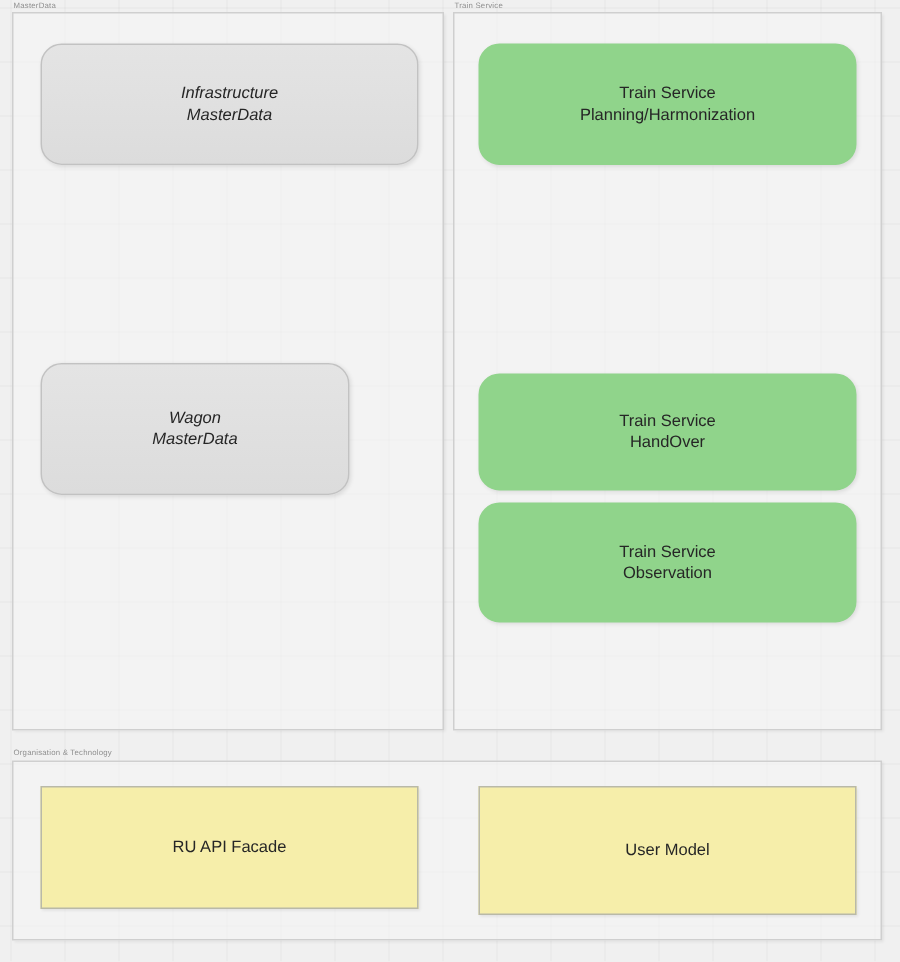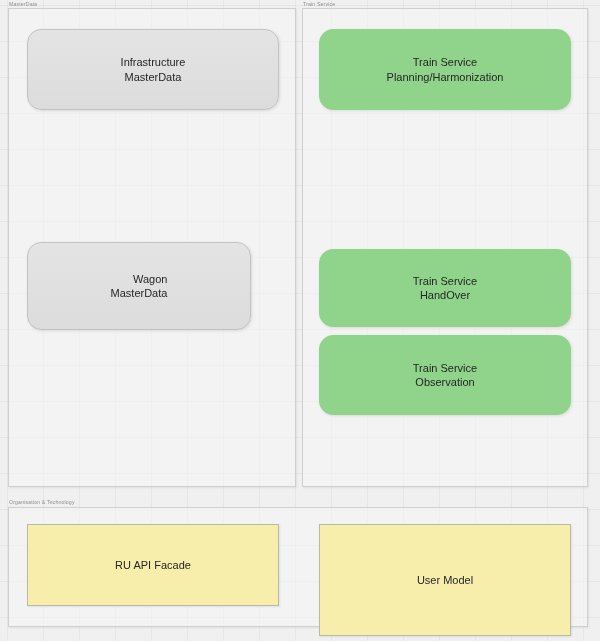--- a/index.html
+++ b/index.html
@@ -66,44 +66,45 @@
   }
 
   .node.rounded {
     border-radius: 14px;
   }
 
   .node.gray {
     background: linear-gradient(180deg, #e4e4e4 0%, #dcdcdc 100%);
     border: 1px solid #c2c2c2;
     box-shadow: 1px 1px 3px rgba(0,0,0,0.10);
+    font-style: italic;
   }
 
   .node.green {
     background: #90d48b;
     border: 1px solid #90d48b;
     box-shadow: 1px 1px 3px rgba(0,0,0,0.10);
   }
 
   .node.yellow {
     background: #f6eeaa;
     border: 1px solid #b9b9a8;
     box-shadow: 1px 1px 2px rgba(0,0,0,0.08);
   }
 
   
   #node-infrastructure-masterdata { left: 27px;  top: 29px;  width: 252px; height: 81px; }
-  #node-wagon-masterdata          { left: 27px;  top: 242px; width: 224px; height: 88px; text-align: right; }
+  #node-wagon-masterdata          { left: 27px;  top: 242px; width: 206px; height: 88px; }
 
   #node-ts-planning               { left: 319px; top: 29px;  width: 252px; height: 81px; }
   #node-ts-handover               { left: 319px; top: 249px; width: 252px; height: 78px; }
   #node-ts-observation            { left: 319px; top: 335px; width: 252px; height: 80px; }
 
   #node-ru-api-facade             { left: 27px;  top: 524px; width: 252px; height: 82px; }
-  #node-user-model                { left: 319px; top: 524px; width: 252px; height: 112px; }
+  #node-user-model                { left: 319px; top: 524px; width: 252px; height: 86px; }
 </style>
 </head>
 <body>
 
 <div id="canvas">
 
   <div class="group-label" id="label-masterdata">MasterData</div>
   <div class="group" id="group-masterdata"></div>
 
   <div class="group-label" id="label-trainservice">Train Service</div>

